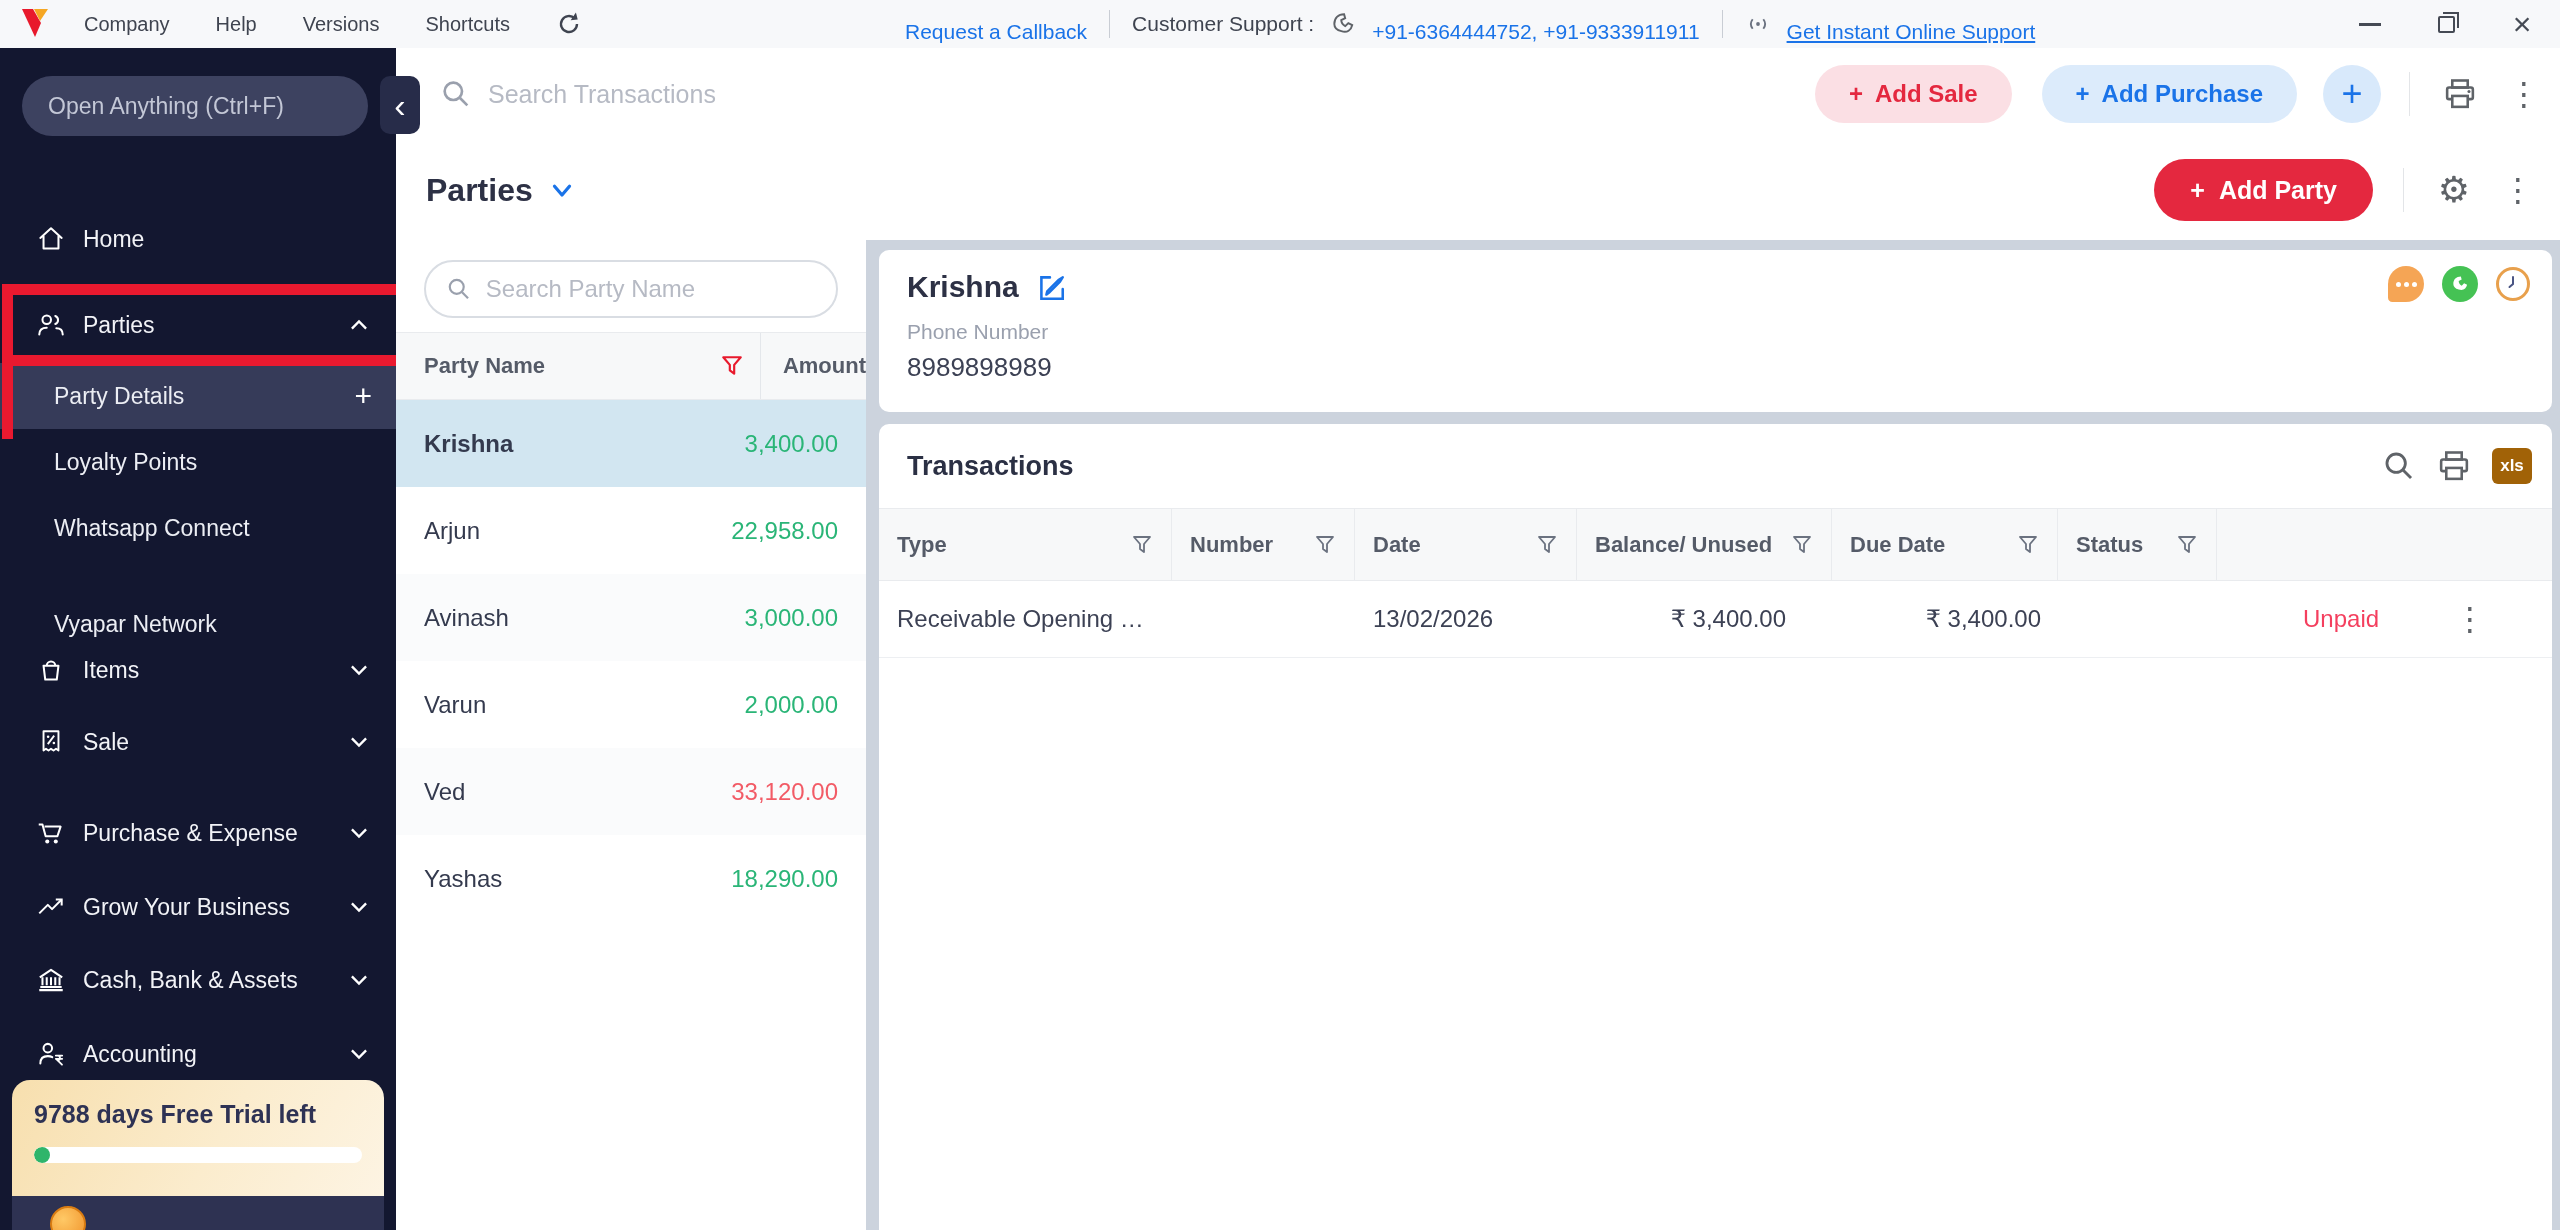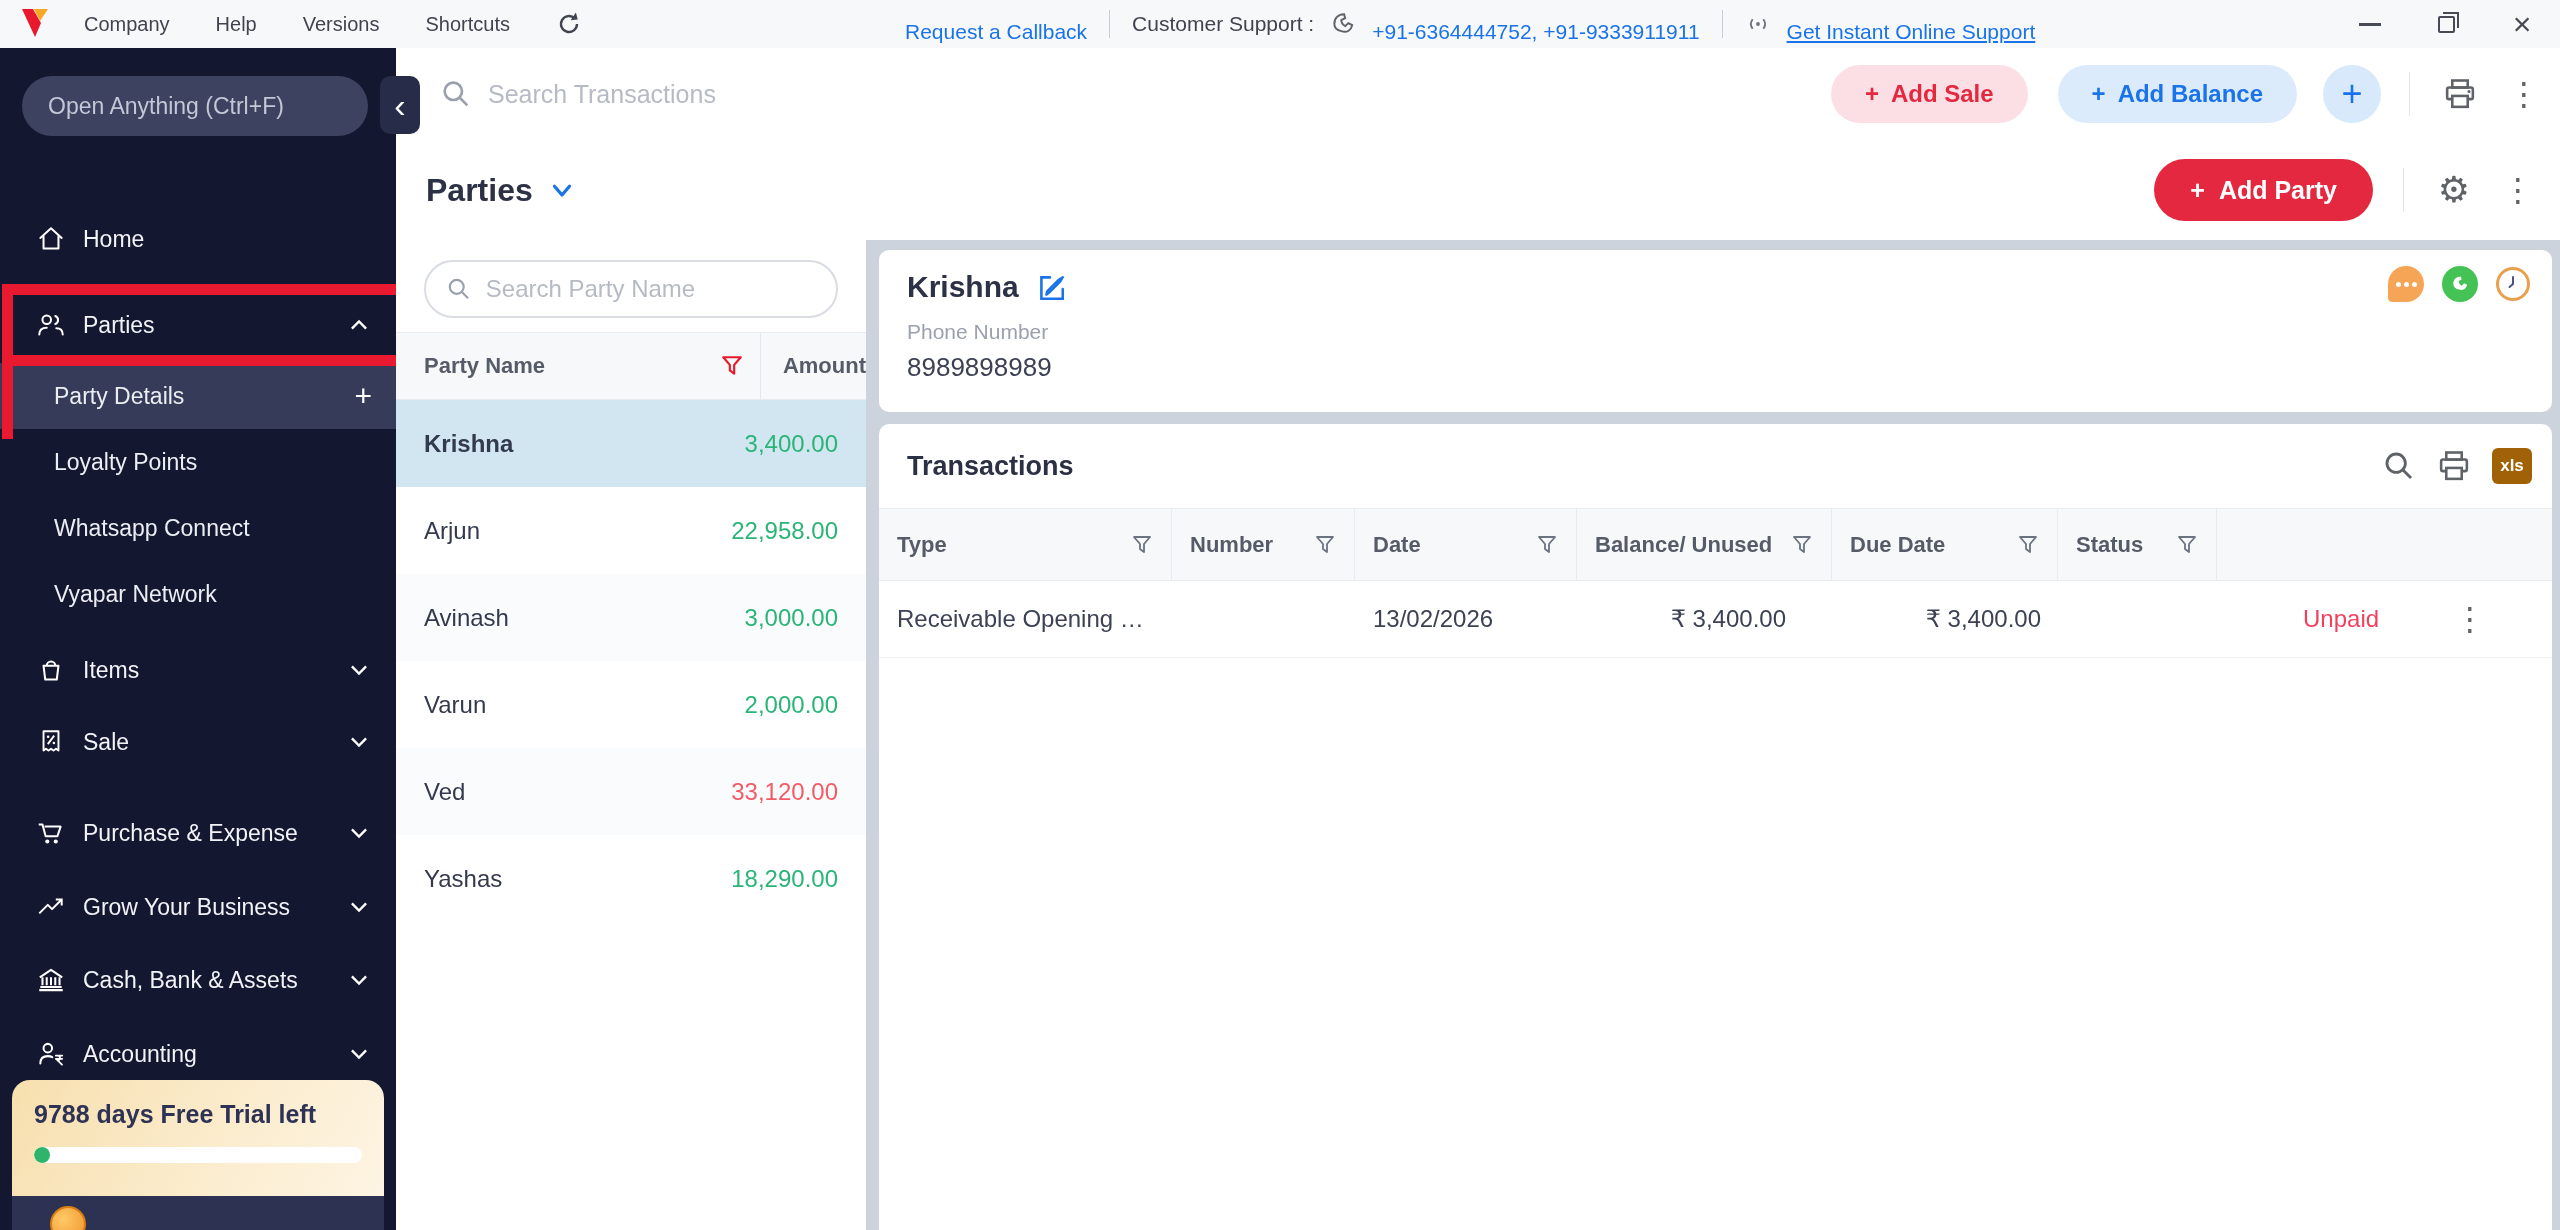--- a/index.html
+++ b/index.html
@@ -205,21 +205,21 @@
       <div class="nav-item sub selected" style="top:315px;height:66px;">
         <span class="nav-label">Party Details</span>
         <span class="nav-trail plus-trail">+</span>
       </div>
       <div class="nav-item sub" style="top:381px;height:66px;">
         <span class="nav-label">Loyalty Points</span>
       </div>
       <div class="nav-item sub" style="top:447px;height:66px;">
         <span class="nav-label">Whatsapp Connect</span>
       </div>
-      <div class="nav-item sub" style="top:513px;height:66px;text-align:center;">
+      <div class="nav-item sub" style="top:543px;height:66px;text-align:center;">
         <span class="nav-label">Vyapar Network</span>
       </div>
 
       <div class="nav-item" style="top:593px;height:58px;">
         <svg class="nav-ic" viewBox="0 0 30 30">
           <path d="M8 11 h14 l-1.6 13 H9.6 Z M11 11 a4 4 0 0 1 8 0" fill="none" stroke="#fff" stroke-width="1.9" stroke-linejoin="round"></path>
         </svg>
         <span class="nav-label">Items</span>
         <span class="nav-trail">
             <svg class="chev" viewBox="0 0 22 22">
@@ -325,21 +325,21 @@
               <line x1="15" y1="15" x2="20.5" y2="20.5" stroke="#9aa0ad" stroke-width="2"></line>
           </svg>
           <input type="text" placeholder="Search Transactions" style="">
         </div>
         <div class="pill add-sale">
           <span>+</span>
           <span>Add Sale</span>
         </div>
         <div class="pill add-purchase">
           <span>+</span>
-          <span>Add Balance</span>
+          <span>Add Purchase</span>
         </div>
         <div class="plus-btn">+</div>
         <div class="v-div"></div>
         <div class="icon-btn">
           <svg class="ic" width="36" height="36" viewBox="0 0 28 28">
             <rect x="8" y="3.5" width="12" height="5.5" fill="none" stroke="#5f6368" stroke-width="2"></rect>
             <rect x="4" y="9" width="20" height="9" rx="1.5" fill="none" stroke="#5f6368" stroke-width="2"></rect>
             <rect x="8" y="15.5" width="12" height="8.5" fill="#fff" stroke="#5f6368" stroke-width="2"></rect>
             <circle cx="21" cy="12" r="1.2" fill="#5f6368"></circle>
           </svg>

